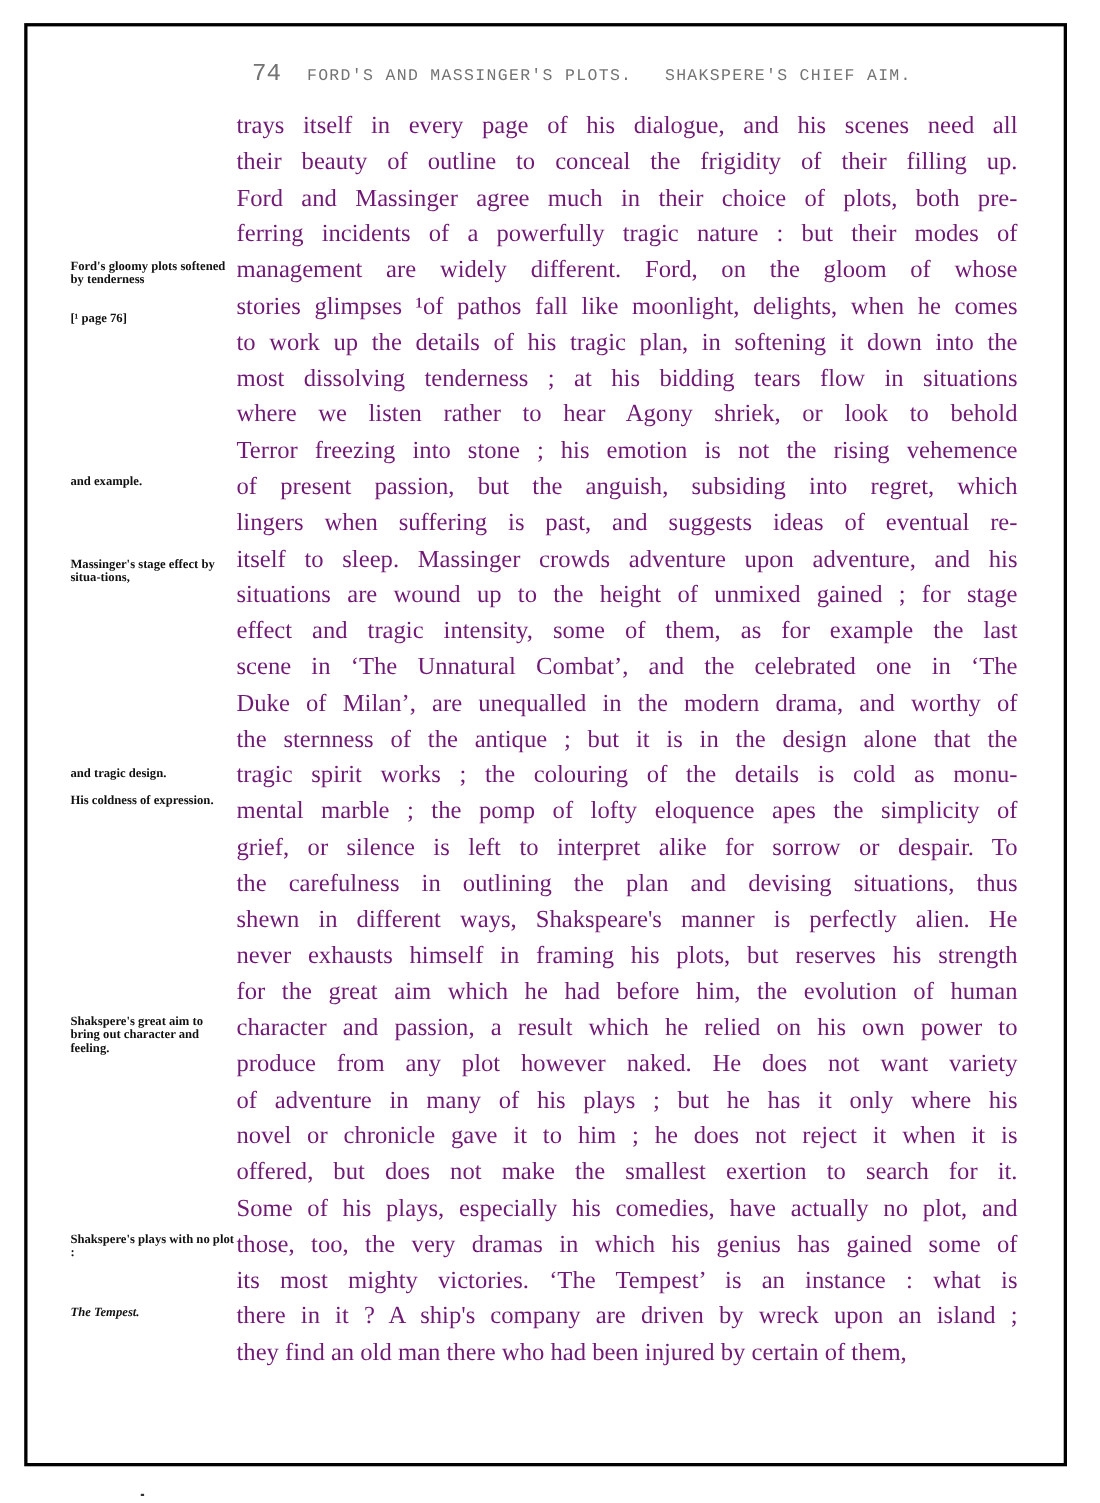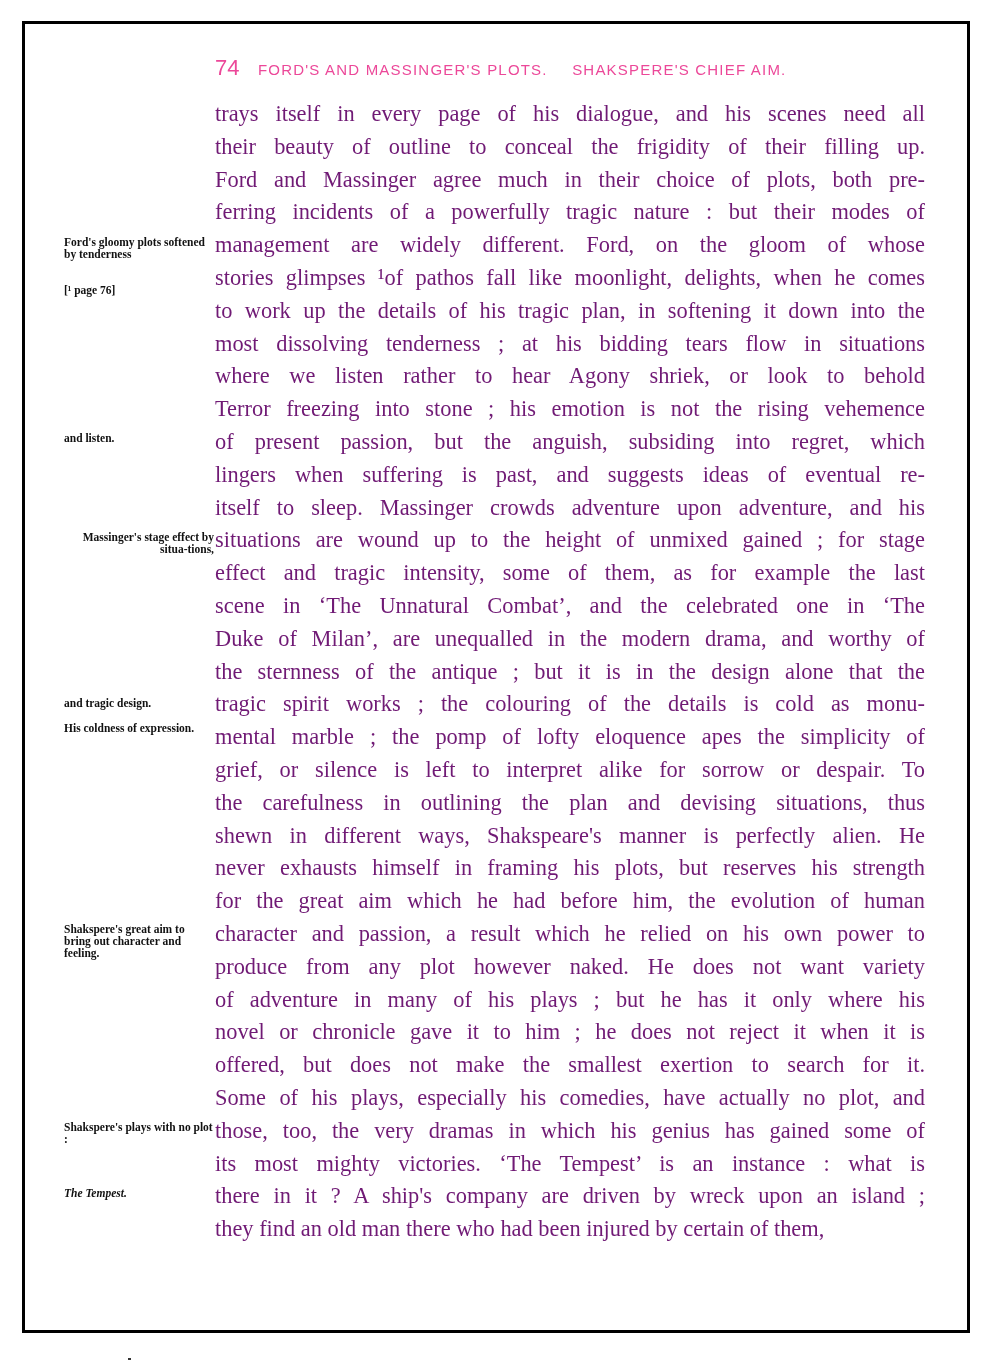--- a/index.html
+++ b/index.html
@@ -6,24 +6,24 @@
     body { width: 1000px; height: 1366px; position: relative; overflow: hidden; }
     .frame {
       position: absolute;
       left: 22px; top: 21px;
       width: 948px; height: 1312px;
       border: 3px solid #000;
       box-sizing: border-box;
     }
     .running-head {
       position: absolute;
-      left: 215px; top: 55px;
+      left: 229px; top: 55px;
       width: 720px;
-      font-family: Liberation Sans, sans-serif;
-      color: #ec4899;
+      font-family: Liberation Mono, monospace;
+      color: #737373;
       white-space: nowrap;
     }
     .page-number { font-size: 22px; margin-right: 14px; }
     .head-title { font-size: 15px; letter-spacing: 1.2px; font-variant: small-caps; text-transform: uppercase; }
     .head-title-right { font-size: 15px; letter-spacing: 1.2px; text-transform: uppercase; margin-left: 20px; }
     .body-text {
       position: absolute;
       left: 215px; top: 98px;
       width: 710px;
       font-family: "Liberation Serif", "DejaVu Serif", serif;
@@ -64,22 +64,22 @@
 
 <div class="running-head">
   <span class="page-number">74</span>
   <span class="head-title">Ford's and Massinger's plots.</span>
   <span class="head-title-right">Shakspere's chief aim.</span>
 </div>
 
 <div id="sidenotes">
     <div class="sidenote" style="top: 236px;">Ford's gloomy plots softened by tenderness</div>
     <div class="sidenote" style="top: 284px;">[¹ page 76]</div>
-    <div class="sidenote" style="top: 432px;">and listen.</div>
-    <div class="sidenote" style="top: 531px; text-align: right;">Massinger's stage effect by situa-tions,</div>
+    <div class="sidenote" style="top: 432px;">and example.</div>
+    <div class="sidenote" style="top: 507px;">Massinger's stage effect by situa-tions,</div>
     <div class="sidenote" style="top: 697px;">and tragic design.</div>
     <div class="sidenote" style="top: 722px;">His coldness of expression.</div>
     <div class="sidenote" style="top: 923px;">Shakspere's great aim to bring out character and feeling.</div>
     <div class="sidenote" style="top: 1121px;">Shakspere's plays with no plot :</div>
     <div class="sidenote italic" style="top: 1187px;">The Tempest.</div>
   </div>
 
 <div class="body-text" id="body-text">
     <span class="line">trays itself in every page of his dialogue, and his scenes need all</span>
     <span class="line">their beauty of outline to conceal the frigidity of their filling up.</span>

